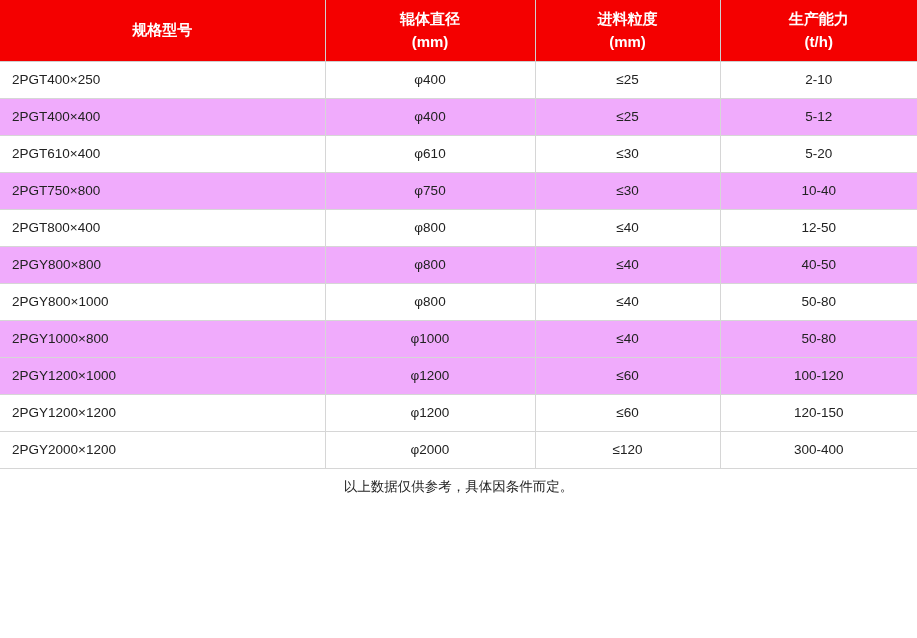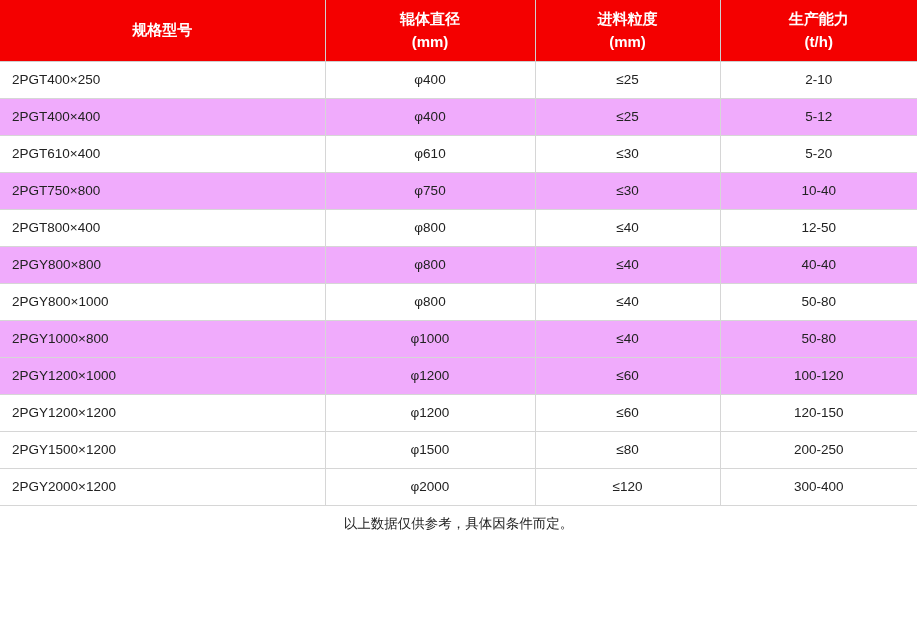--- a/index.html
+++ b/index.html
@@ -118,21 +118,21 @@
     <tr class="odd">
       <td class="col-model">2PGT800×400</td>
       <td class="col-center">φ800</td>
       <td class="col-center">≤40</td>
       <td class="col-center">12-50</td>
     </tr>
     <tr class="even">
       <td class="col-model">2PGY800×800</td>
       <td class="col-center">φ800</td>
       <td class="col-center">≤40</td>
-      <td class="col-center">40-40</td>
+      <td class="col-center">40-50</td>
     </tr>
     <tr class="odd">
       <td class="col-model">2PGY800×1000</td>
       <td class="col-center">φ800</td>
       <td class="col-center">≤40</td>
       <td class="col-center">50-80</td>
     </tr>
     <tr class="even">
       <td class="col-model">2PGY1000×800</td>
       <td class="col-center">φ1000</td>
@@ -145,26 +145,20 @@
       <td class="col-center">≤60</td>
       <td class="col-center">100-120</td>
     </tr>
     <tr class="odd">
       <td class="col-model">2PGY1200×1200</td>
       <td class="col-center">φ1200</td>
       <td class="col-center">≤60</td>
       <td class="col-center">120-150</td>
     </tr>
     <tr class="odd">
-      <td class="col-model">2PGY1500×1200</td>
-      <td class="col-center">φ1500</td>
-      <td class="col-center">≤80</td>
-      <td class="col-center">200-250</td>
-    </tr>
-    <tr class="odd">
       <td class="col-model">2PGY2000×1200</td>
       <td class="col-center">φ2000</td>
       <td class="col-center">≤120</td>
       <td class="col-center">300-400</td>
     </tr>
     <tr class="footnote-row">
       <td colspan="4">以上数据仅供参考，具体因条件而定。</td>
     </tr>
   </tbody>
 </table>

